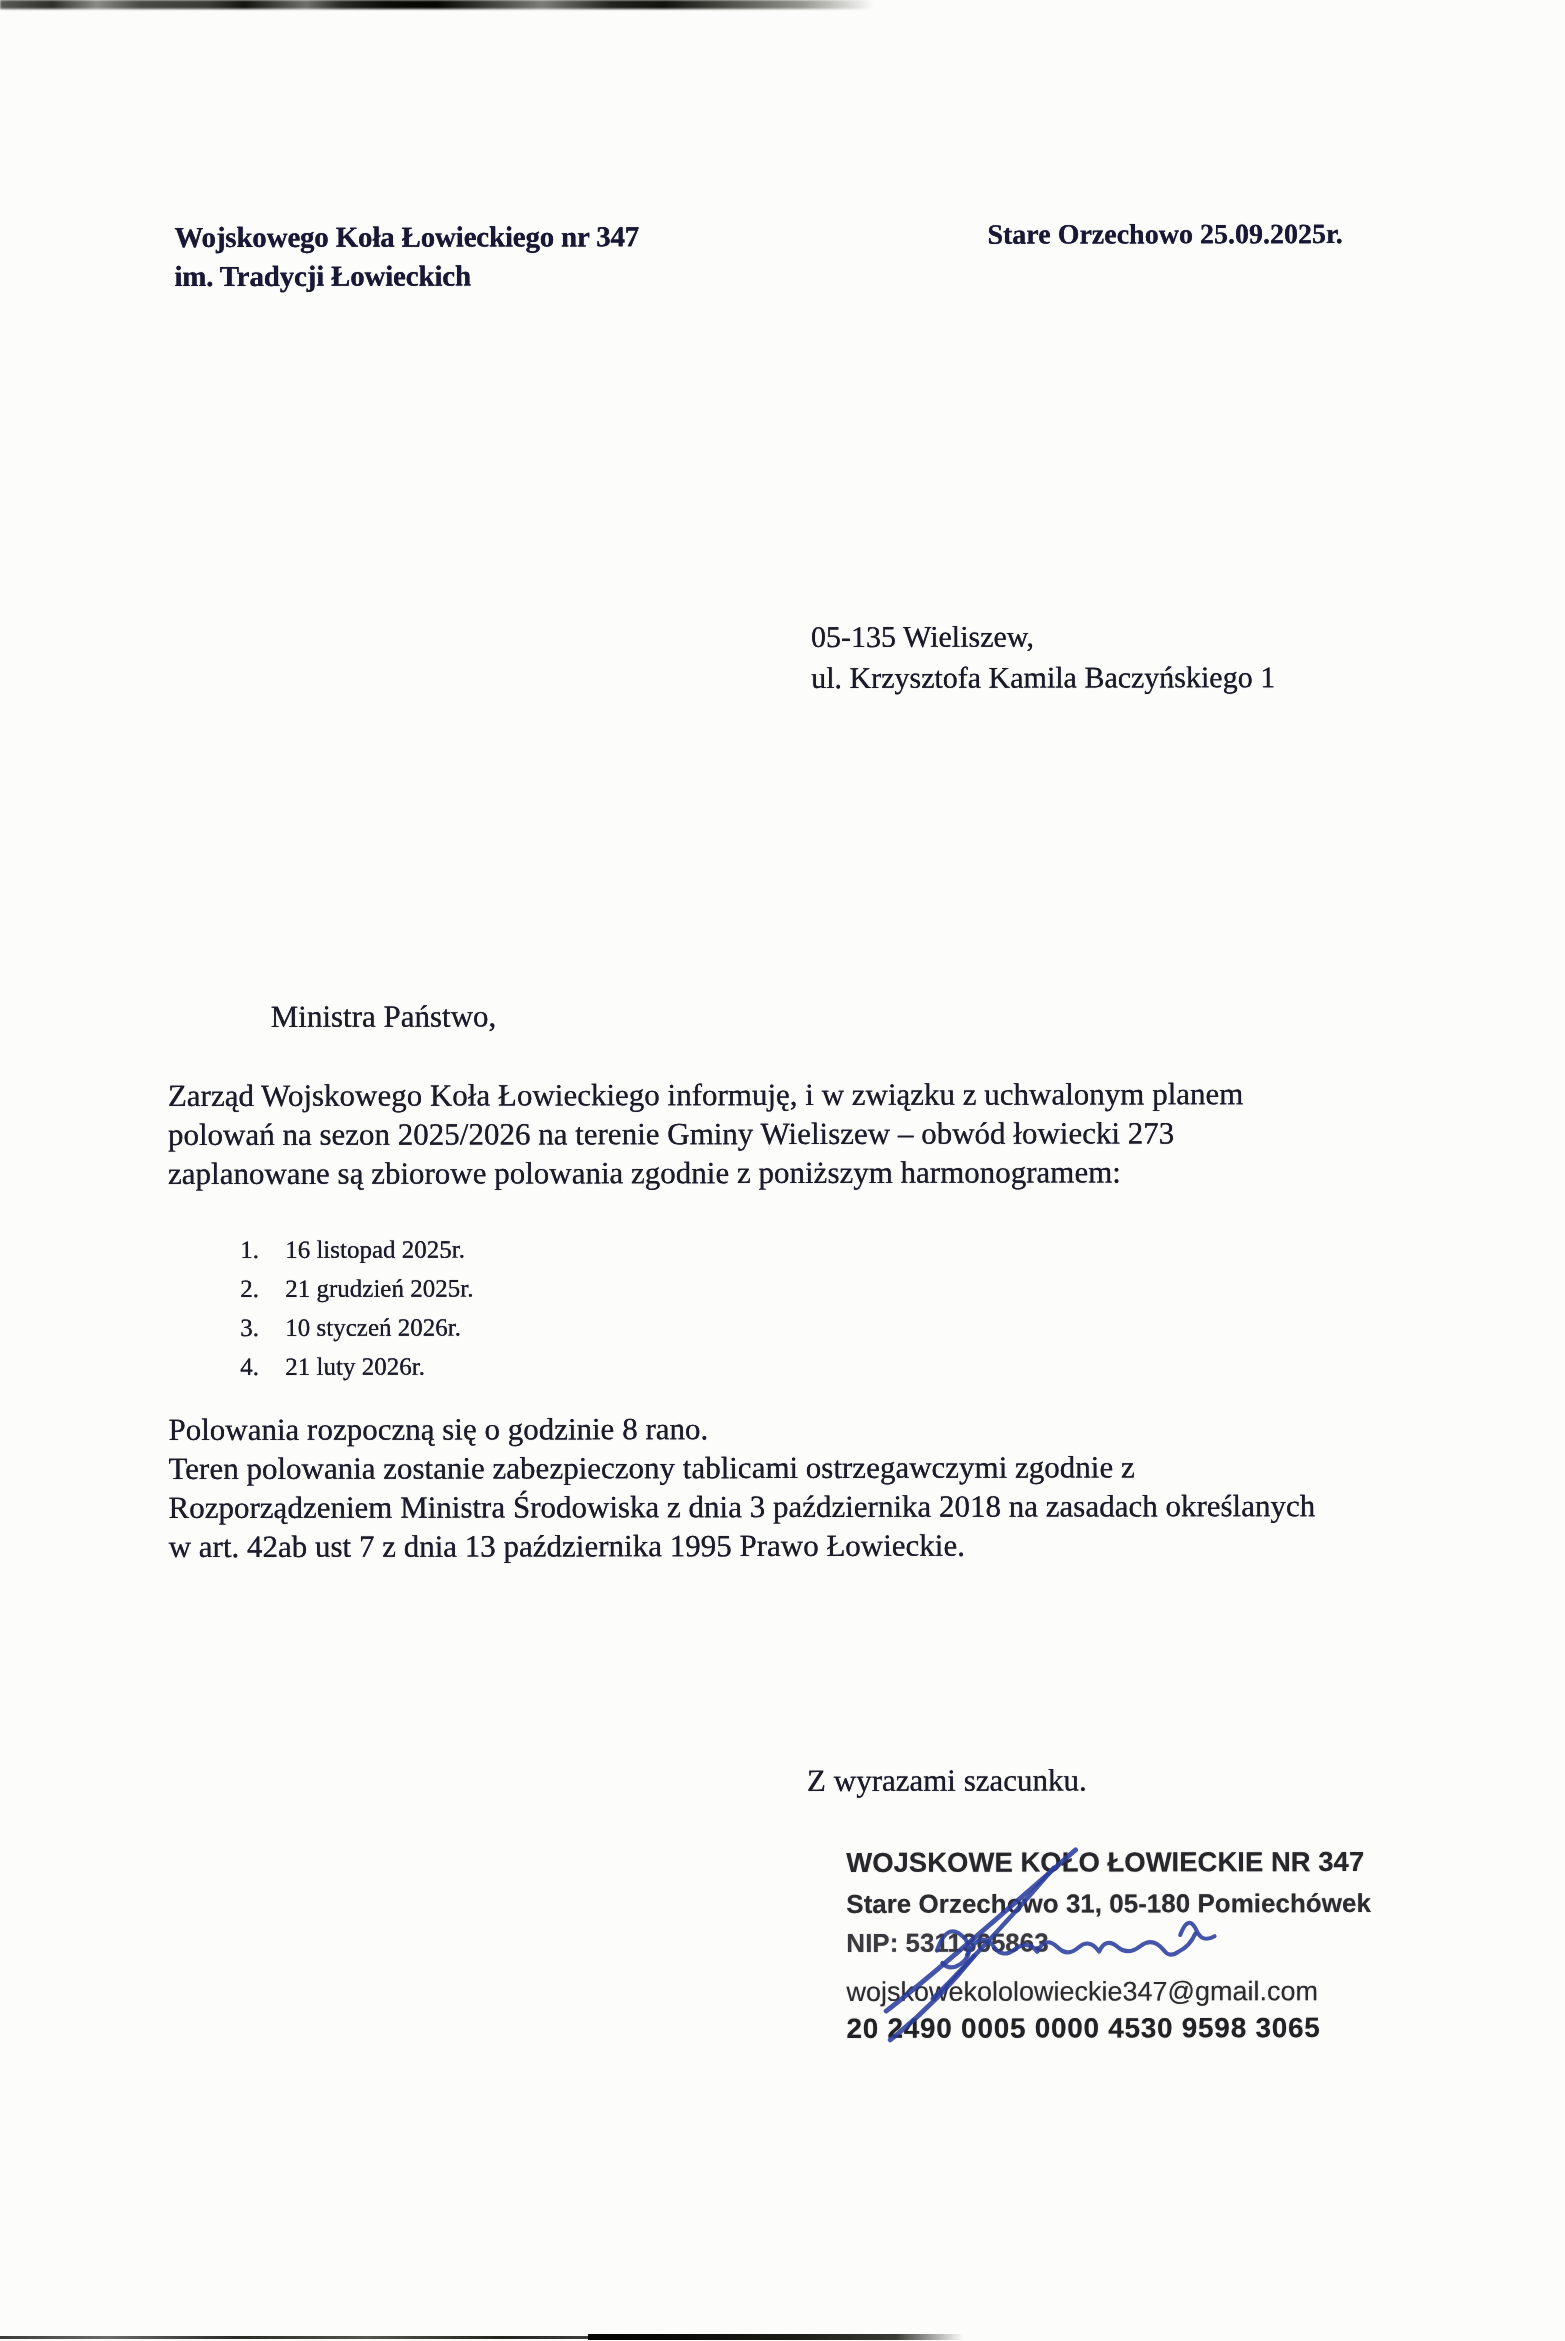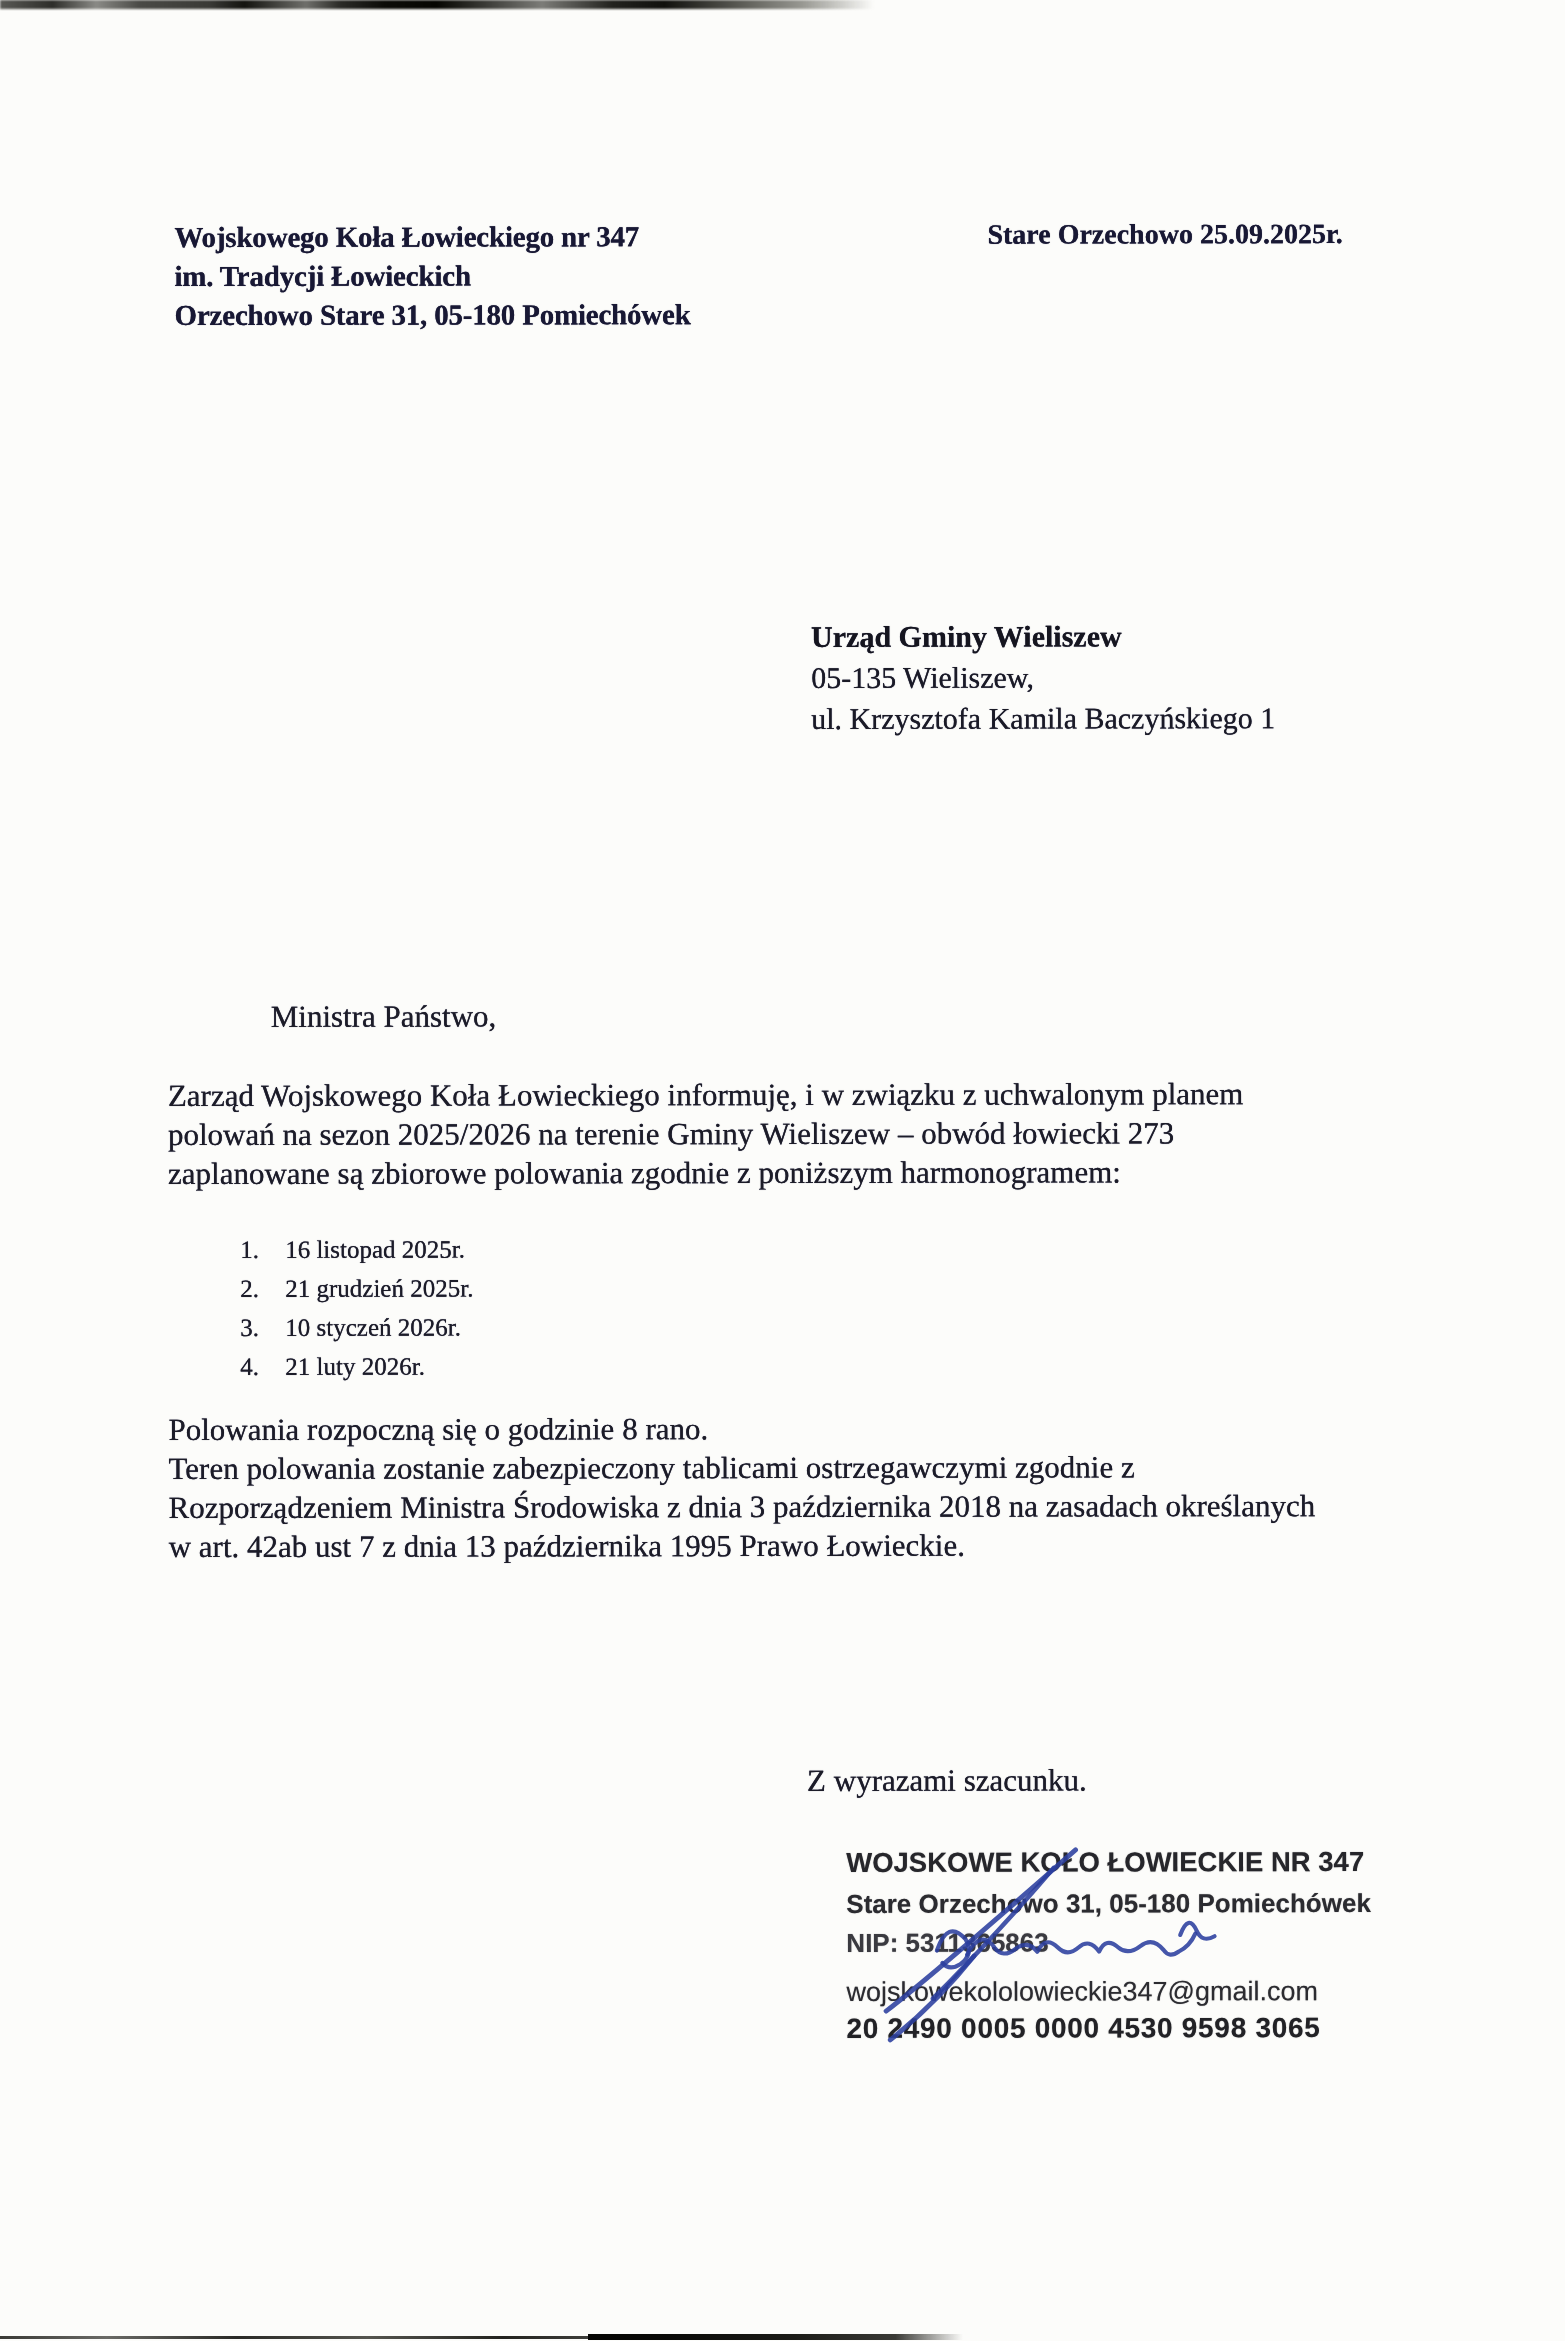--- a/index.html
+++ b/index.html
@@ -70,27 +70,25 @@
   <div class="abs scan-top"></div>
   <div class="abs scan-bottom-a"></div>
   <div class="abs scan-bottom-b"></div>
   <div class="abs scan-corner"></div>
 
   <div id="letter">
 
     <div class="abs sender scan-soft">
       <div>Wojskowego Koła Łowieckiego nr 347</div>
       <div>im. Tradycji Łowieckich</div>
-      <div>Orzechowo Stare 31, 05-180 Pomiechówek</div>
     </div>
 
     <div class="abs dateline scan-soft">Stare Orzechowo 25.09.2025r.</div>
 
     <div class="abs recipient scan-soft">
-      <div class="name">Urząd Gminy Wieliszew</div>
       <div>05-135 Wieliszew,</div>
       <div>ul. Krzysztofa Kamila Baczyńskiego 1</div>
     </div>
 
     <div class="abs salutation scan-soft">Ministra Państwo,</div>
 
     <div class="abs para1 scan-soft">
       <div>Zarząd Wojskowego Koła Łowieckiego informuję, i w związku z uchwalonym planem</div>
       <div>polowań na sezon 2025/2026 na terenie Gminy Wieliszew – obwód łowiecki 273</div>
       <div>zaplanowane są zbiorowe polowania zgodnie z poniższym harmonogramem:</div>

